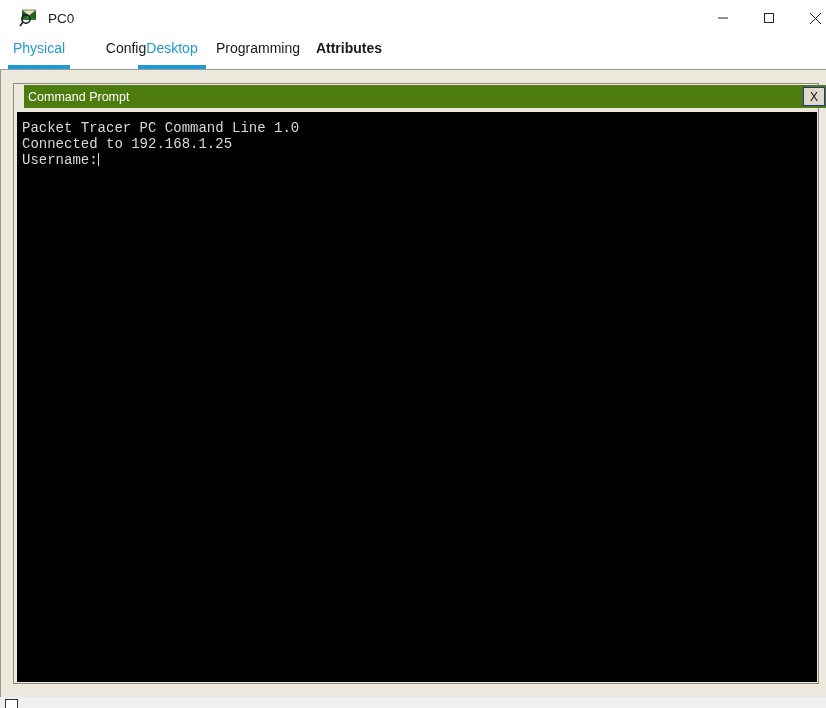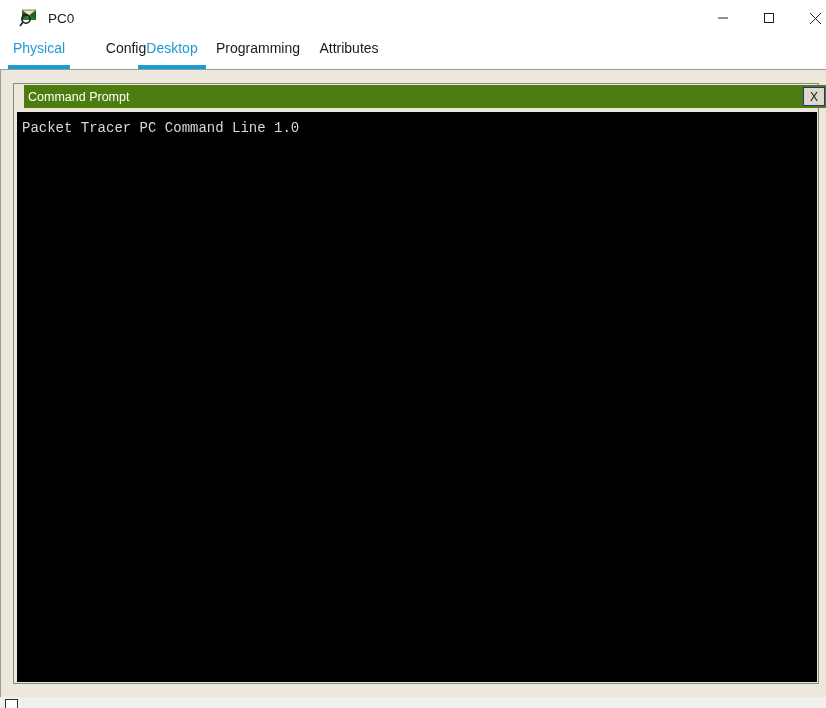--- a/index.html
+++ b/index.html
@@ -221,35 +221,35 @@
   <div class="tab" style="left:78px;width:56px;margin-left:20px;">
       <span>Config</span>
     </div>
   <div class="tab active" style="left:138px;width:68px;">
       <span>Desktop</span>
       <span class="tab-underline"></span>
     </div>
   <div class="tab" style="left:210px;width:96px;text-align:right;">
       <span>Programming</span>
     </div>
-  <div class="tab" style="left:310px;width:78px;">
+  <div class="tab" style="left:310px;width:78px;font-weight:bold;">
       <span>Attributes</span>
     </div>
 </div>
 
 <div id="desktop-panel">
 
   <div id="cmd-window">
 
     <div id="cmd-titlebar">
       <span id="cmd-title">Command Prompt</span>
       <span id="cmd-close">X</span>
     </div>
 
     <div id="terminal">
-      <div id="term-lines"><div class="term-line">Packet Tracer PC Command Line 1.0</div></div>
+      <div id="term-lines"><div class="term-line">Packet Tracer PC Command Line 1.0</div><div class="term-line">Connected to 192.168.1.25</div><div class="term-line">Username:<span id="cursor"></span></div></div>
     </div>
 
   </div>
 </div>
 
 <div id="bottom-strip"></div>
 <div id="bottom-checkbox"></div>
 
 </body></html>

